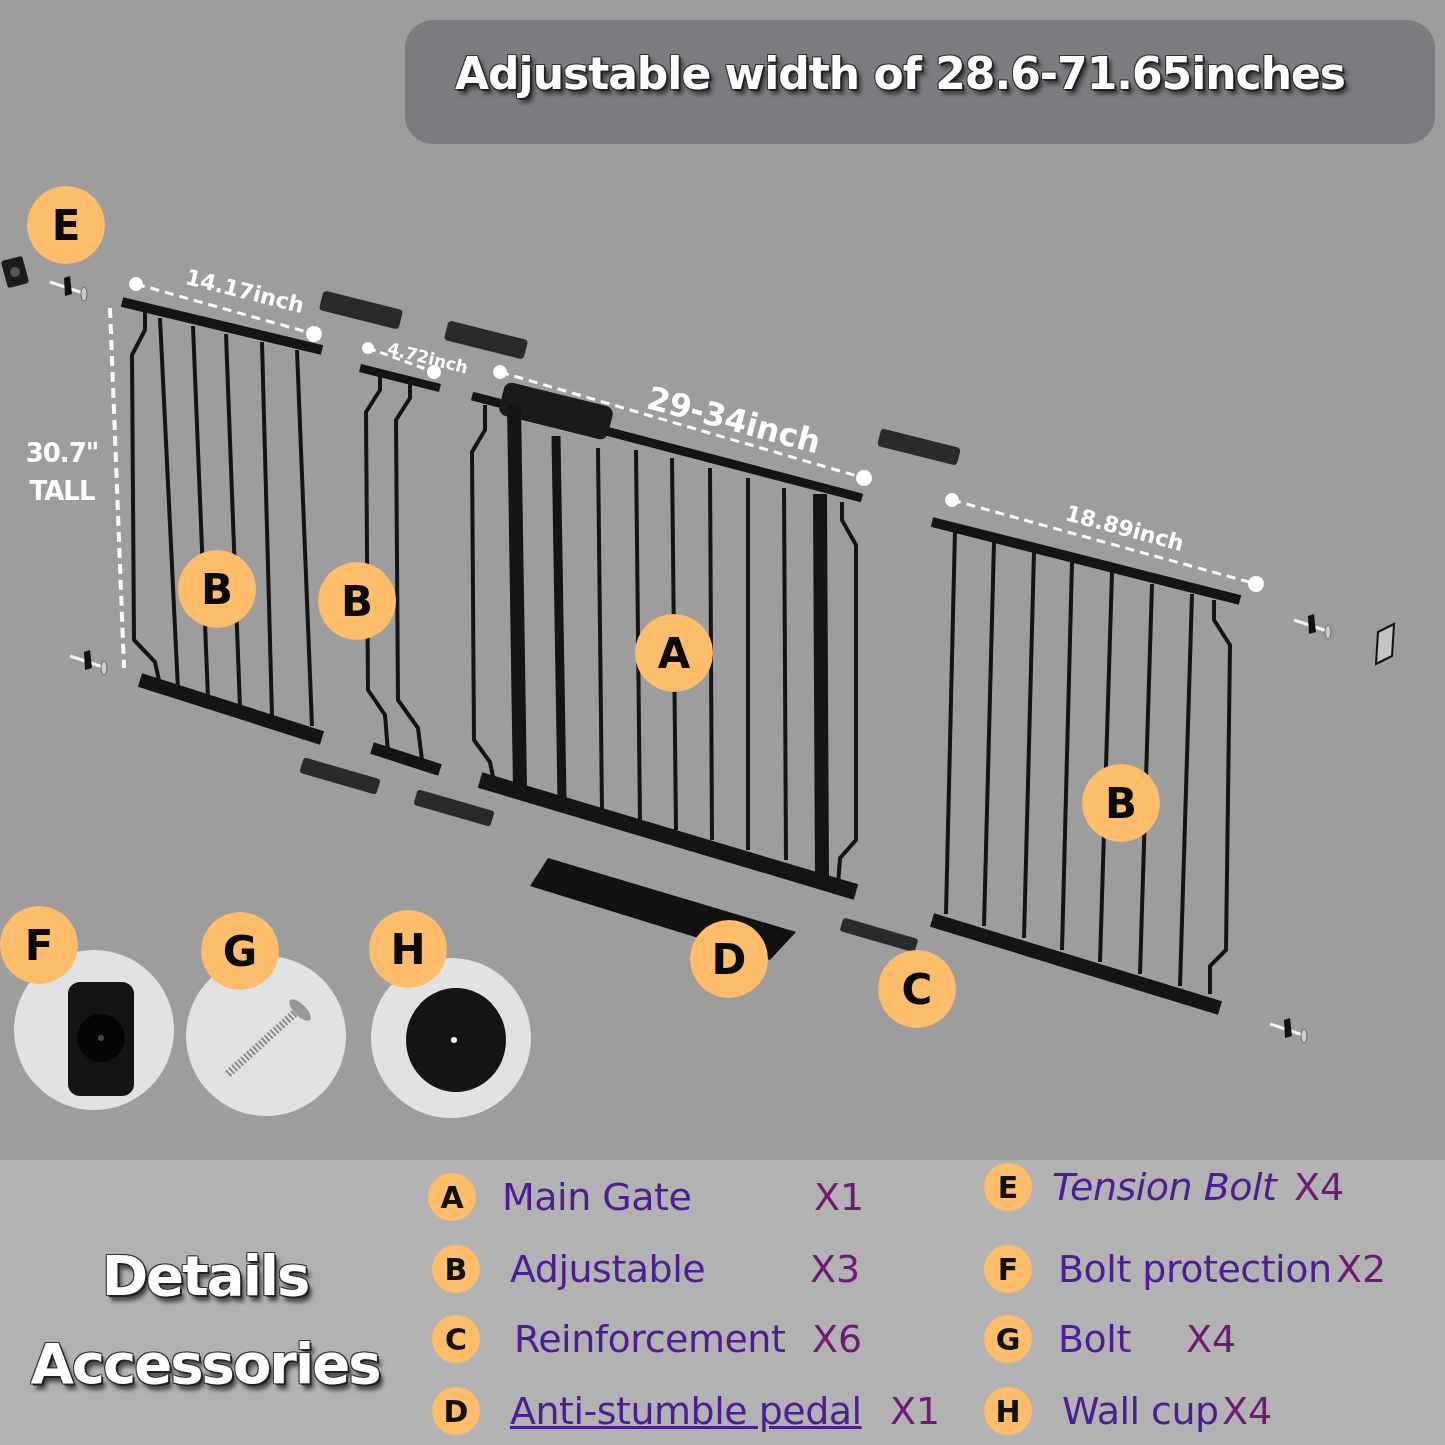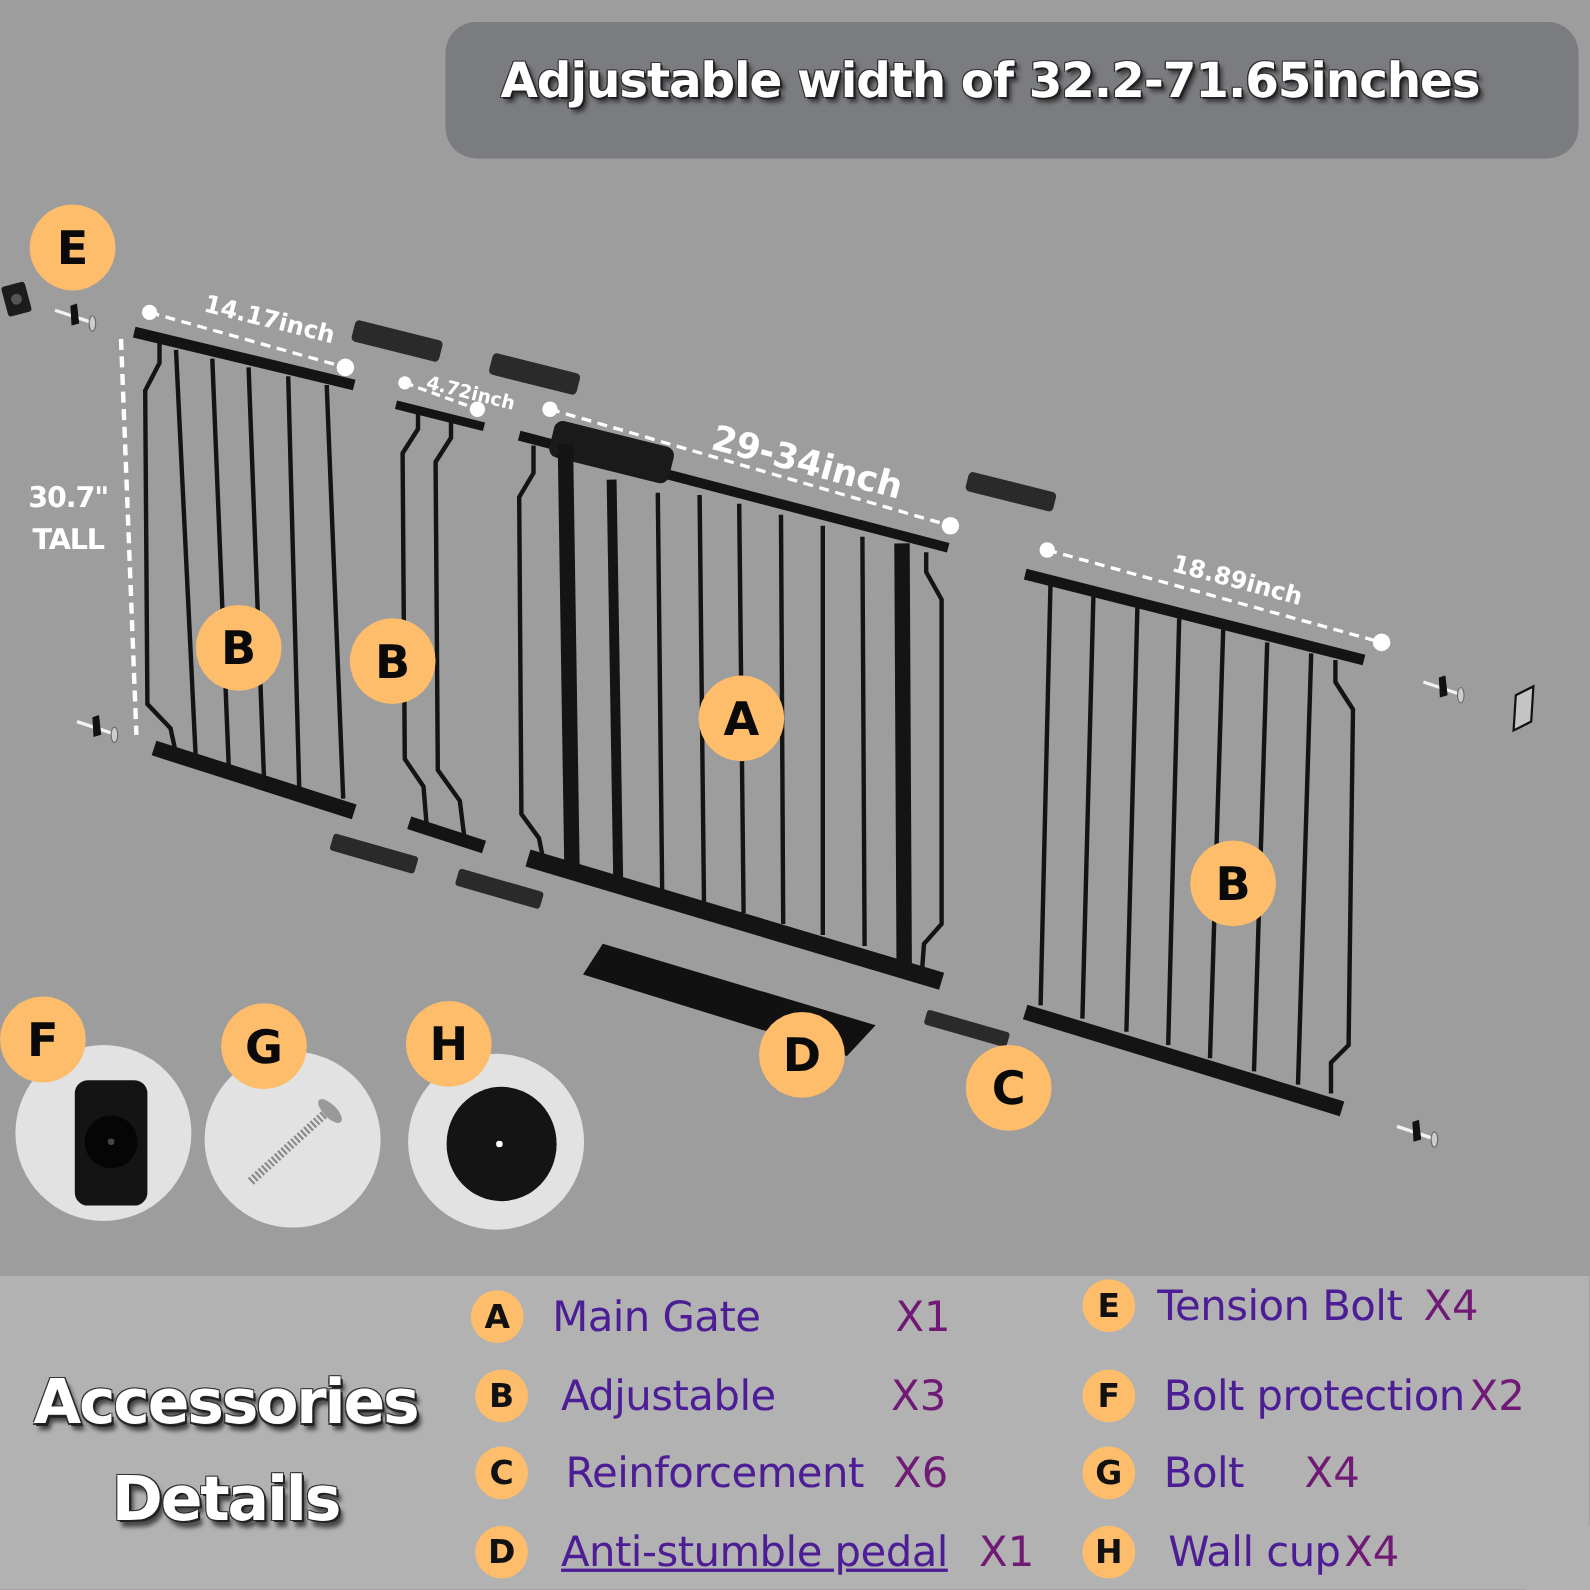--- a/index.html
+++ b/index.html
@@ -24,21 +24,21 @@
   .li { position:absolute; display:flex; align-items:center; height:50px; }
   .li .lb { width:48px; height:48px; border-radius:50%; background:#fdbd6b; display:flex; align-items:center;
             justify-content:center; font-size:30px; font-weight:bold; color:#111; flex:none; }
   .li .nm { font-size:38px; color:#4c1d95; margin-left:26px; white-space:nowrap; letter-spacing:-0.5px; }
   .li .qty { font-size:38px; color:#701a75; position:absolute; white-space:nowrap; }
 </style>
 </head>
 <body>
 
 <div class="title-box"></div>
-<div class="title-text">Adjustable width of 32.2-71.65inches</div>
+<div class="title-text">Adjustable width of 28.6-71.65inches</div>
 
 <svg class="scene" viewBox="0 0 1445 1160" xmlns="http://www.w3.org/2000/svg">
   <defs>
     <g id="bolt">
       <line x1="-18" y1="-6" x2="18" y2="6" stroke="#f2f2f2" stroke-width="3"></line>
       <path d="M-4,-10 L2,-12 L4,6 L-3,8 Z" fill="#111"></path>
       <ellipse cx="16" cy="6" rx="3" ry="7" fill="#ccc" stroke="#666" stroke-width="1"></ellipse>
     </g>
   </defs>
 
@@ -171,22 +171,22 @@
 <div class="badge big" style="left:635px; top:614px;">A</div>
 <div class="badge big" style="left:1082px; top:764px;">B</div>
 <div class="badge big" style="left:690px; top:920px;">D</div>
 <div class="badge big" style="left:878px; top:950px;">C</div>
 <div class="badge big" style="left:0px; top:906px;">F</div>
 <div class="badge big" style="left:201px; top:912px;">G</div>
 <div class="badge big" style="left:369px; top:910px;">H</div>
 
 <div class="legend"></div>
 <div class="acc-title">
+  <div>Details</div>
   <div>Accessories</div>
-  <div>Details</div>
 </div>
 
 <div class="li" style="left:428px; top:1172px;">
   <span class="lb">A</span>
   <span class="nm">Main Gate</span>
   <span class="qty" style="left:386px;">X1</span>
 </div>
 <div class="li" style="left:432px; top:1244px;">
   <span class="lb">B</span>
   <span class="nm" style="margin-left:30px;">Adjustable</span>
@@ -198,21 +198,21 @@
   <span class="qty" style="left:380px;">X6</span>
 </div>
 <div class="li" style="left:432px; top:1386px;">
   <span class="lb">D</span>
   <span class="nm" style="margin-left:30px;text-decoration:underline;">Anti-stumble pedal</span>
   <span class="qty" style="left:458px;">X1</span>
 </div>
 
 <div class="li" style="left:984px; top:1162px;">
   <span class="lb">E</span>
-  <span class="nm" style="margin-left:20px;">Tension Bolt</span>
+  <span class="nm" style="margin-left:20px;font-style:italic;">Tension Bolt</span>
   <span class="qty" style="left:310px;">X4</span>
 </div>
 <div class="li" style="left:984px; top:1244px;">
   <span class="lb">F</span>
   <span class="nm">Bolt protection</span>
   <span class="qty" style="left:352px;">X2</span>
 </div>
 <div class="li" style="left:984px; top:1314px;">
   <span class="lb">G</span>
   <span class="nm">Bolt</span>

